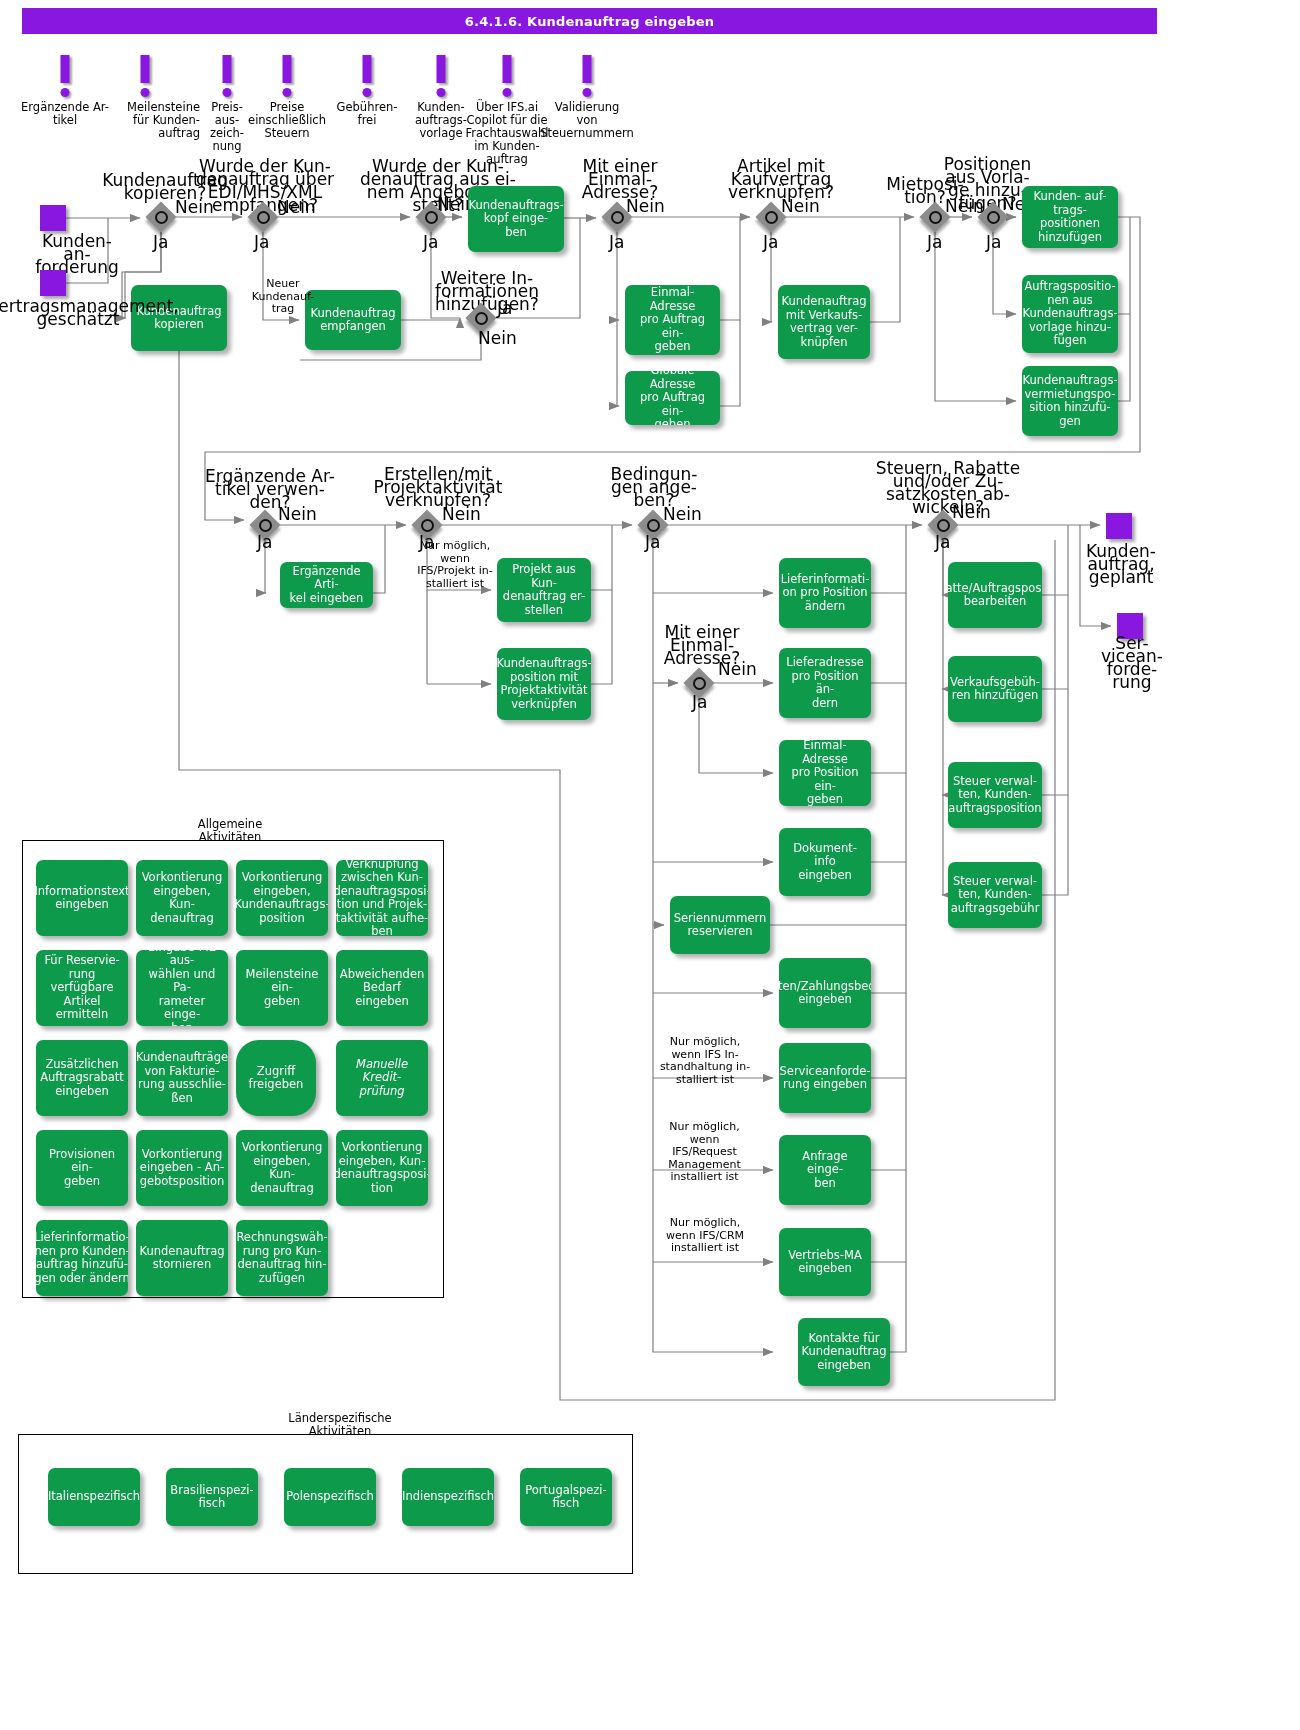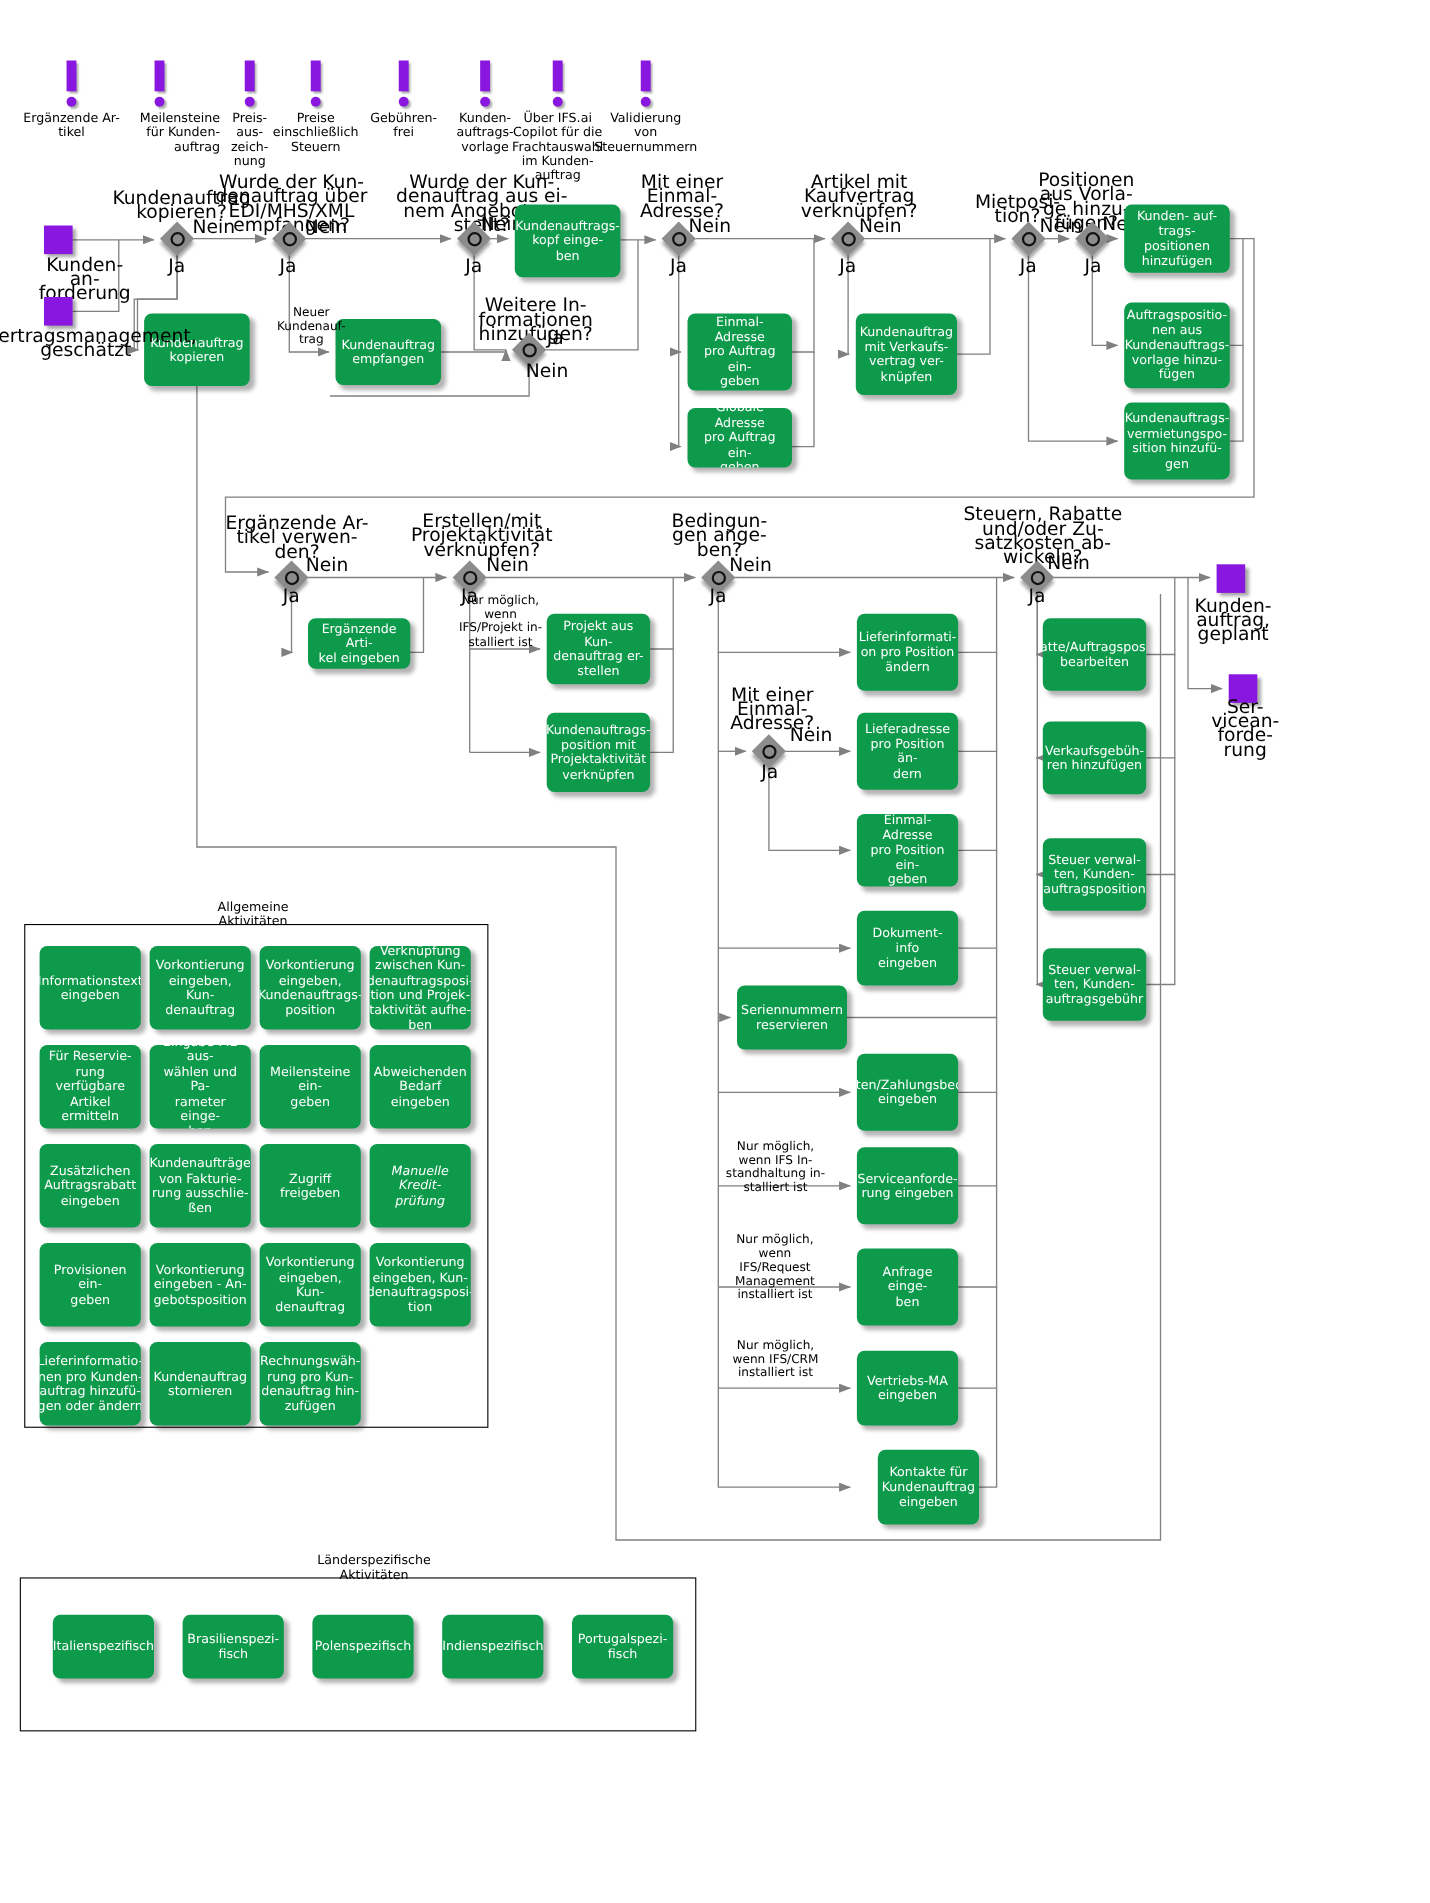--- a/index.html
+++ b/index.html
@@ -192,20 +192,21 @@
     <path d="M943,895 L942,895" marker-end="url(#ah)"></path>
     <path d="M943,540 L943,895"></path>
     <path d="M1042,595 L1068,595 L1068,525"></path>
     <path d="M1042,689 L1068,689 L1068,595"></path>
     <path d="M1042,795 L1068,795 L1068,689"></path>
     <path d="M1042,895 L1068,895 L1068,795"></path>
 
     <path d="M1080,525 L1080,626 L1111,626" marker-end="url(#ah)"></path>
   </svg>
 
+  <div class="titlebar">6.4.1.6. Kundenauftrag eingeben</div>
 
   <div id="infomarks">
       <div class="infomark" style="left: 10px; top: 55px;">
         <div class="bang">
           <div class="bar"></div>
           <div class="dot"></div>
         </div>
         <div class="cap">Ergänzende Ar-<br>tikel</div>
       </div>
       <div class="infomark" style="left: 90px; top: 55px; text-align: right;">
@@ -479,21 +480,21 @@
       </div>
       <div class="act" style="left: 336px; top: 950px; width: 92px; height: 76px;">
         <span>Abweichenden<br>Bedarf eingeben</span>
       </div>
       <div class="act" style="left: 36px; top: 1040px; width: 92px; height: 76px;">
         <span>Zusätzlichen<br>Auftragsrabatt<br>eingeben</span>
       </div>
       <div class="act" style="left: 136px; top: 1040px; width: 92px; height: 76px;">
         <span>Kundenaufträge<br>von Fakturie-<br>rung ausschlie-<br>ßen</span>
       </div>
-      <div class="act" style="left: 236px; top: 1040px; width: 92px; height: 76px;">
+      <div class="act" style="left: 236px; top: 1040px; width: 80px; height: 76px; border-radius: 23px;">
         <span>Zugriff freigeben</span>
       </div>
       <div class="act" style="left: 336px; top: 1040px; width: 92px; height: 76px; font-style: italic;">
         <span>Manuelle Kredit-<br>prüfung</span>
       </div>
       <div class="act" style="left: 36px; top: 1130px; width: 92px; height: 76px;">
         <span>Provisionen ein-<br>geben</span>
       </div>
       <div class="act" style="left: 136px; top: 1130px; width: 92px; height: 76px;">
         <span>Vorkontierung<br>eingeben - An-<br>gebotsposition</span>

